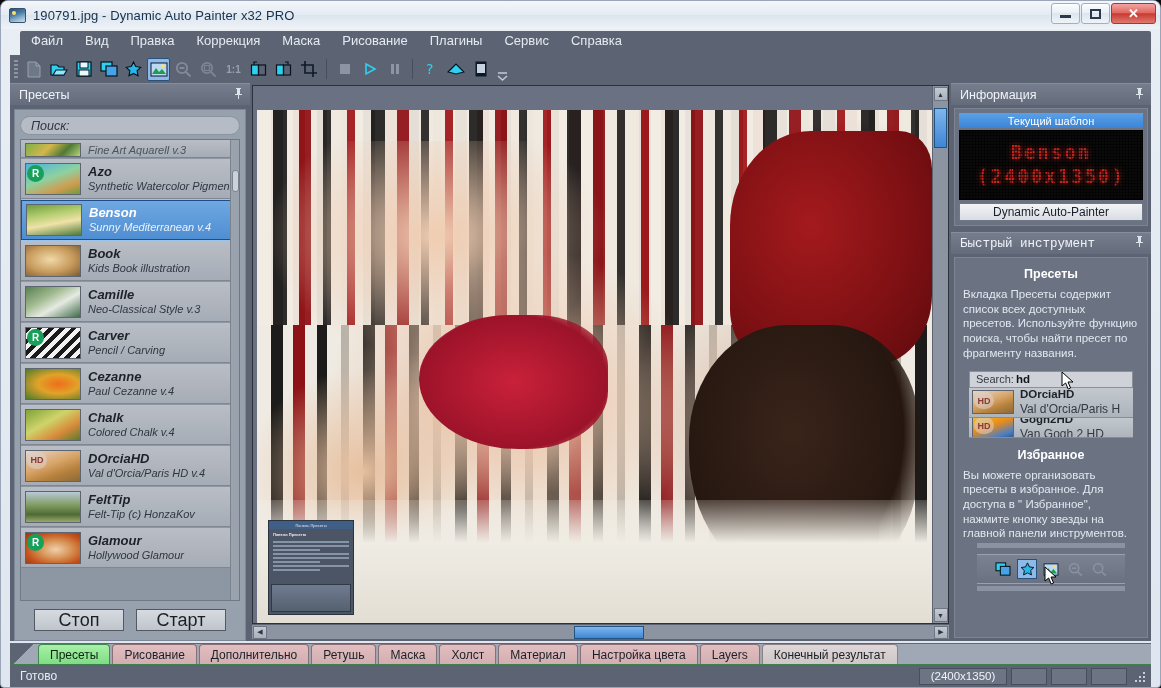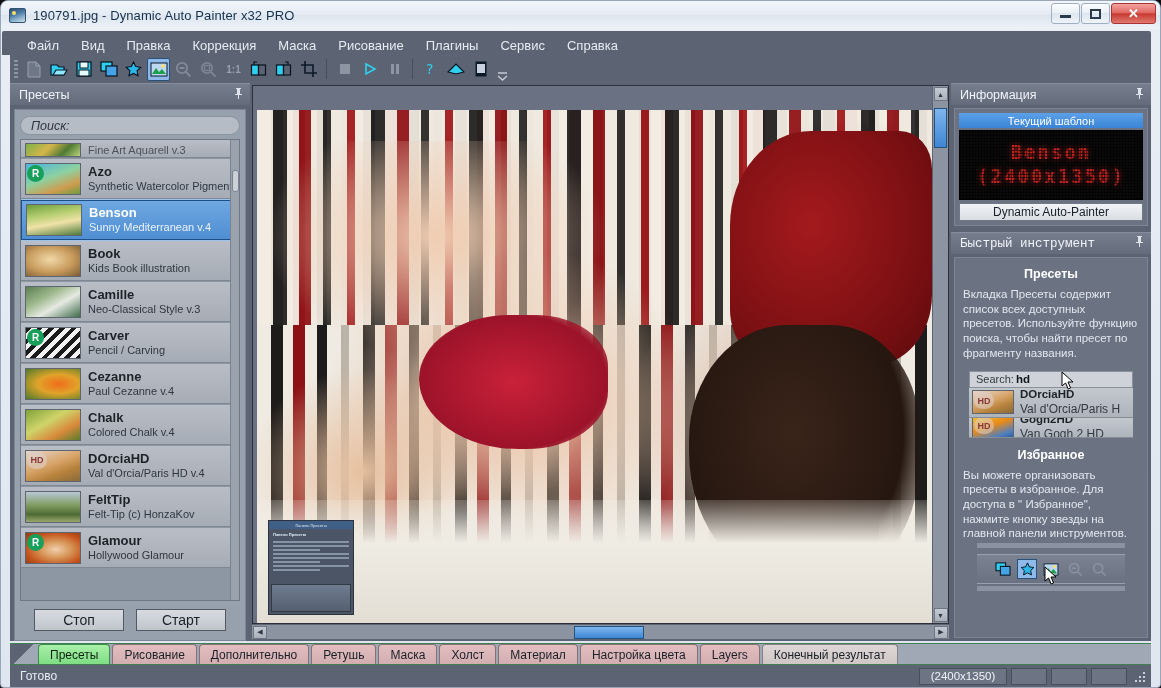--- a/index.html
+++ b/index.html
@@ -57,24 +57,23 @@
     width:45px;
     border:1px solid #a33;
     background:linear-gradient(180deg,#f3a3a0 0%,#e06a63 45%,#c93a31 52%,#e07a6f 100%);
     color:#fff;font-size:13px;font-weight:bold;
   }
   .wb .glyph-min{display:block;width:11px;height:3px;background:#2a3a4c;margin-top:6px;}
   .wb .glyph-max{display:block;width:11px;height:10px;border:2px solid #2a3a4c;}
 
   
   .menubar{
-    position:absolute;left:1px;right:9px;top:30px;height:24px;
+    position:absolute;left:19px;right:9px;top:30px;height:24px;
     background:#5c6473;
-    display:flex;align-items:flex-end;
-    padding-left:14px;
+    display:flex;align-items:flex-start;
     border-radius:2px 2px 0 0;
   }
   .menu-item{
     font-size:13px;color:#e6ebf2;padding:2px 11px;white-space:nowrap;cursor:default;
   }
 
   
   .toolbar{
     position:absolute;left:9px;right:9px;top:54px;height:28px;
     background:#5c6473;display:flex;align-items:center;padding-left:4px;
@@ -142,37 +141,37 @@
   .thumb{
     width:56px;height:32px;flex:0 0 auto;border:1px solid #5d6570;position:relative;overflow:hidden;
   }
   .thumb .badge{
     position:absolute;left:1px;top:1px;width:17px;height:17px;border-radius:50%;
     display:flex;align-items:center;justify-content:center;
     font-size:10px;font-weight:bold;color:#fff;
   }
   .thumb .badge.r{background:#17a05a;}
   .thumb .badge.hd{background:rgba(220,210,205,.55);color:#8a3a3a;font-size:9px;width:20px;border-radius:9px;}
-  .p-text{min-width:0;line-height:1.05;}
+  .p-text{min-width:0;line-height:1.05;font-style:italic;}
   .p-name{font-size:13px;font-weight:bold;color:#1d2229;white-space:nowrap;}
   .p-desc{font-size:11px;color:#2f3740;white-space:nowrap;margin-top:2px;}
   .p-desc.dim{color:#4b535c;}
   .list-sb{
     position:absolute;right:0;top:0;bottom:0;width:9px;background:#9aa2ae;border-left:1px solid #7b838f;
   }
   .list-sb .thumbbar{
     position:absolute;left:1px;width:7px;height:22px;top:30px;
     background:#ccd1d8;border:1px solid #7b838f;border-radius:3px;
   }
   .left-buttons{
     flex:0 0 auto;height:32px;display:flex;align-items:center;justify-content:center;gap:12px;
     margin:3px 4px 4px 4px;
   }
   .btn-classic{
-    width:90px;height:22px;font-size:14px;color:#1b1f26;
+    width:90px;height:22px;font-size:18px;color:#1b1f26;
     background:linear-gradient(180deg,#d7dbe1 0%,#c0c5cc 100%);
     border:1px solid #535962;display:flex;align-items:center;justify-content:center;
   }
 
   
   .canvas-wrap{flex:1;min-width:0;display:flex;flex-direction:column;padding:2px 2px 2px 2px;}
   .canvas-area{
     flex:1;min-height:0;display:flex;position:relative;
     background:#4d5462;border:1px solid #2c313b;
   }

